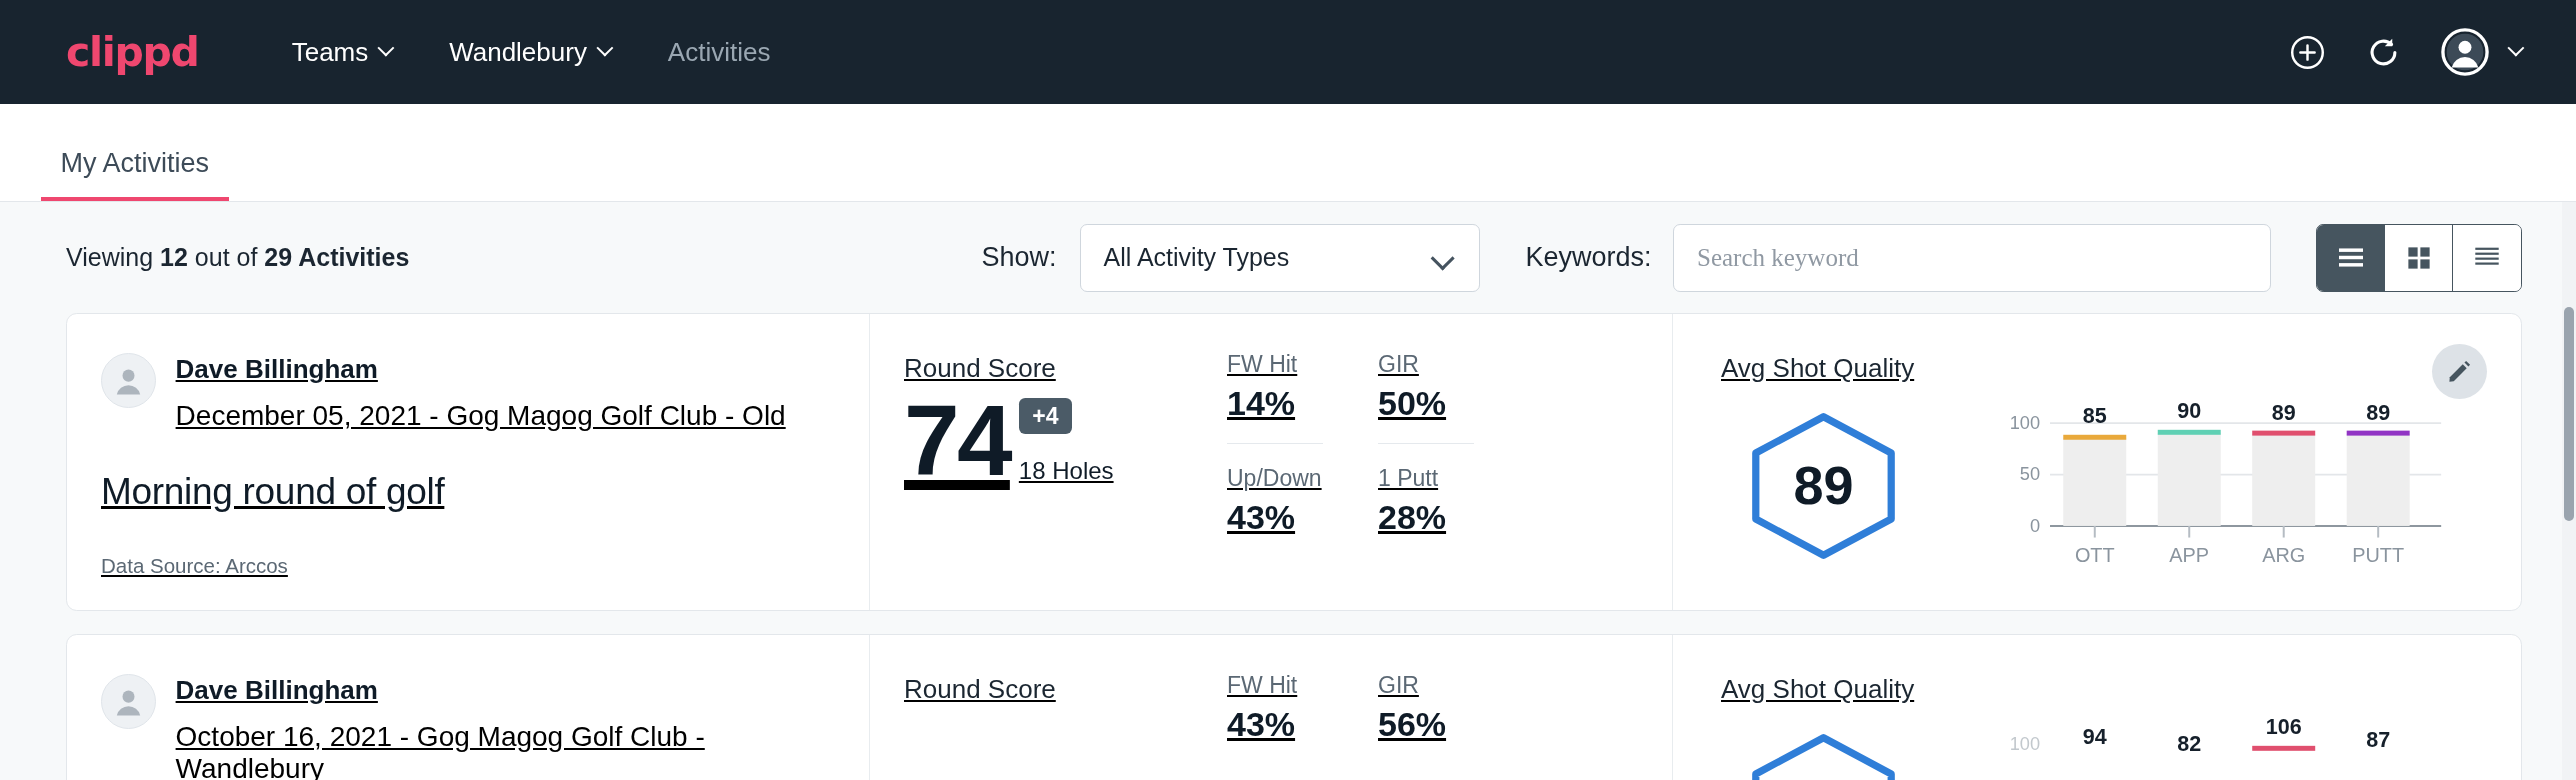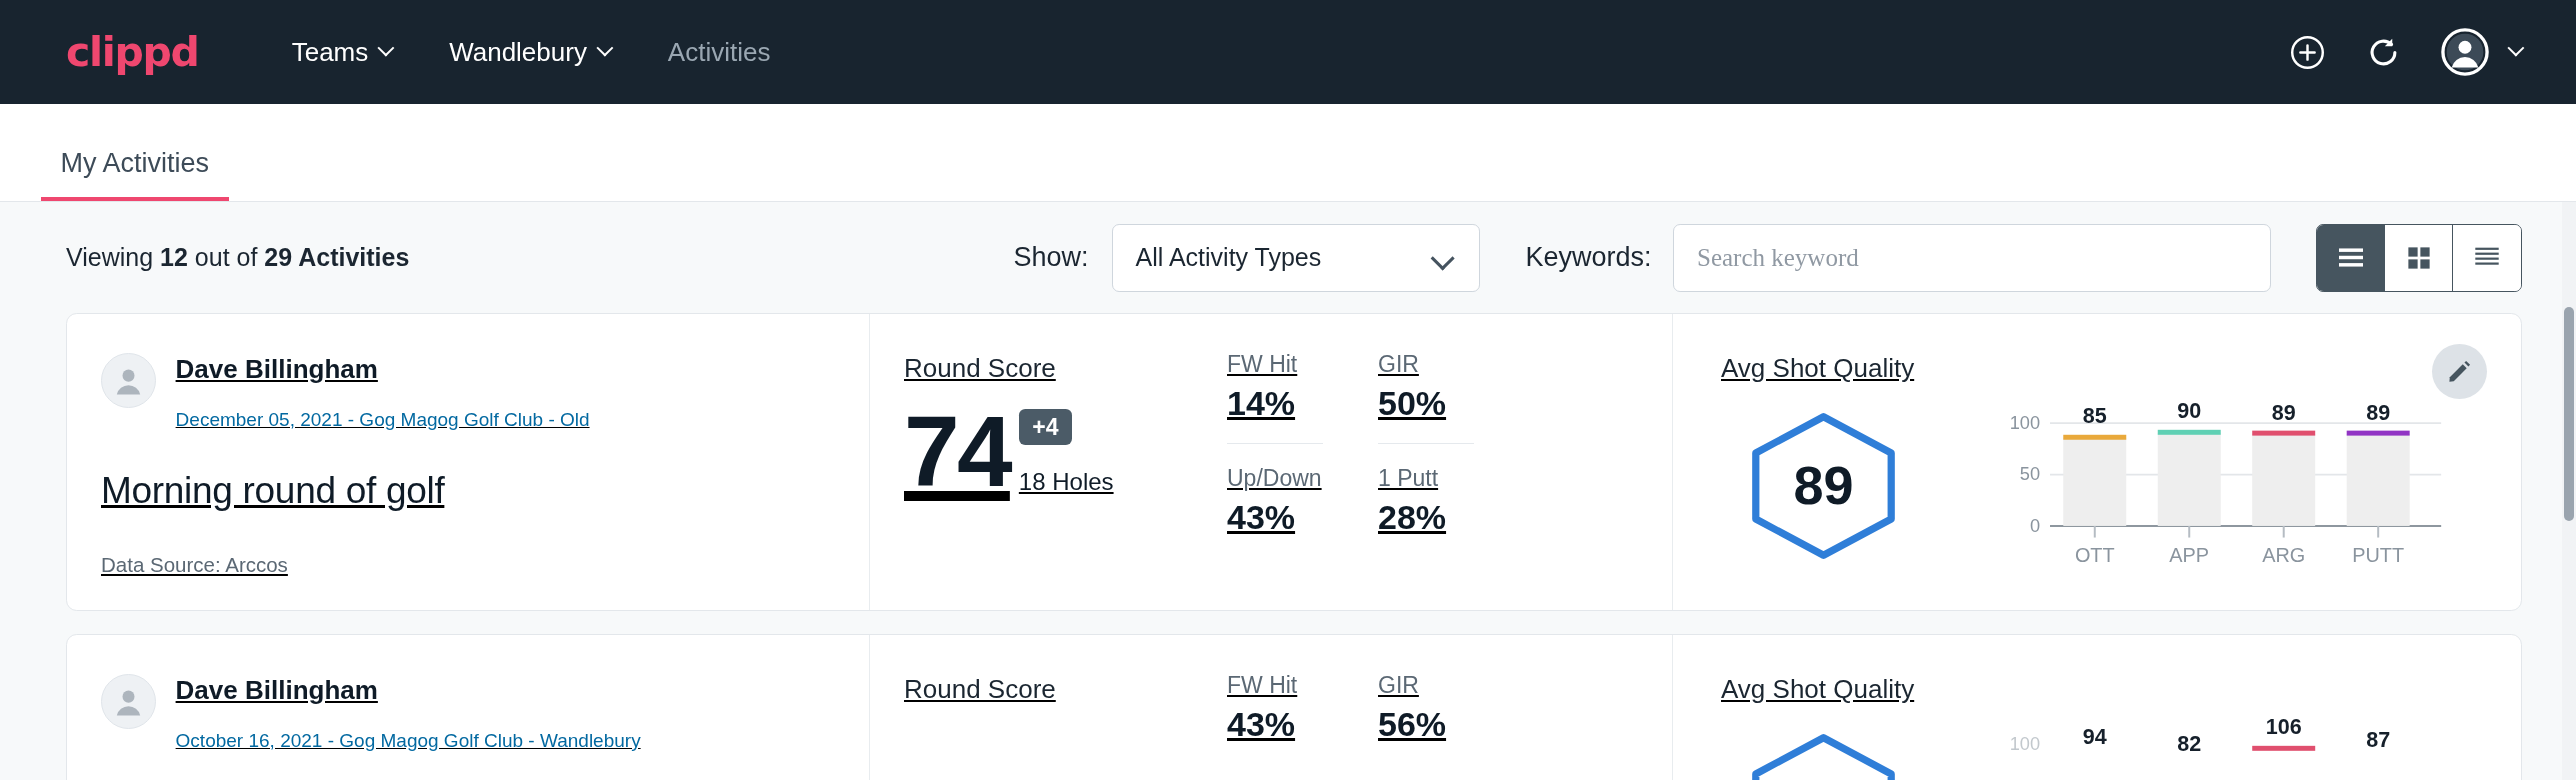--- a/index.html
+++ b/index.html
@@ -94,21 +94,21 @@
     height: 111px;
     display: flex;
     align-items: center;
     padding: 0 54px 0 66px;
   }
   .viewing { font-size: 25px; color: #1b2631; white-space: nowrap; }
   .viewing b { font-weight: 700; }
   .fb-spacer { flex: 1; }
   .show-label { font-size: 27px; color: #1b2631; margin-right: 23px; white-space: nowrap; }
   .select {
-    width: 368px;
+    width: 400px;
     height: 68px;
     background: #ffffff;
     border: 0.9px solid #cfd6dd;
     border-radius: 7.1px;
     display: flex;
     align-items: center;
     padding: 0 23px;
     font-size: 25px;
     color: #1b2631;
     cursor: pointer;
@@ -180,38 +180,38 @@
   .av-circle {
     width: 55px; height: 55px;
     border-radius: 50%;
     background: #eef1f4;
     border: 0.9px solid #e0e5ea;
     display: flex; align-items: center; justify-content: center;
     flex: none;
   }
   .who-txt { padding-top: 1.8px; }
   .who-name { font-size: 26px; font-weight: 700; color: #0f1b27; line-height: 1.15; }
-  .who-meta { font-size: 19px; color: #0369a1; margin-top: 24px; }
+  .who-meta { font-size: 28px; color: #000000; margin-top: 15px; }
   .card-title {
     font-size: 37px;
     color: #0f1b27;
     margin-top: 39px;
     letter-spacing: -0.3px;
   }
   .card-src { font-size: 20.5px; color: #5b6874; margin-top: 41px; }
 
   .card-score {
     width: 357px;
     padding: 39px 0 0 34px;
   }
   .sec-label { font-size: 26px; color: #1b2631; }
   .score-row {
     display: flex;
     align-items: flex-end;
-    margin-top: 17px;
+    margin-top: 6px;
   }
   .score-num {
     font-size: 100px;
     font-weight: 700;
     color: #0f1b27;
     line-height: 1;
     letter-spacing: -2.7px;
   }
   .score-side { padding-bottom: 5.4px; margin-left: 9px; }
   .score-badge {

